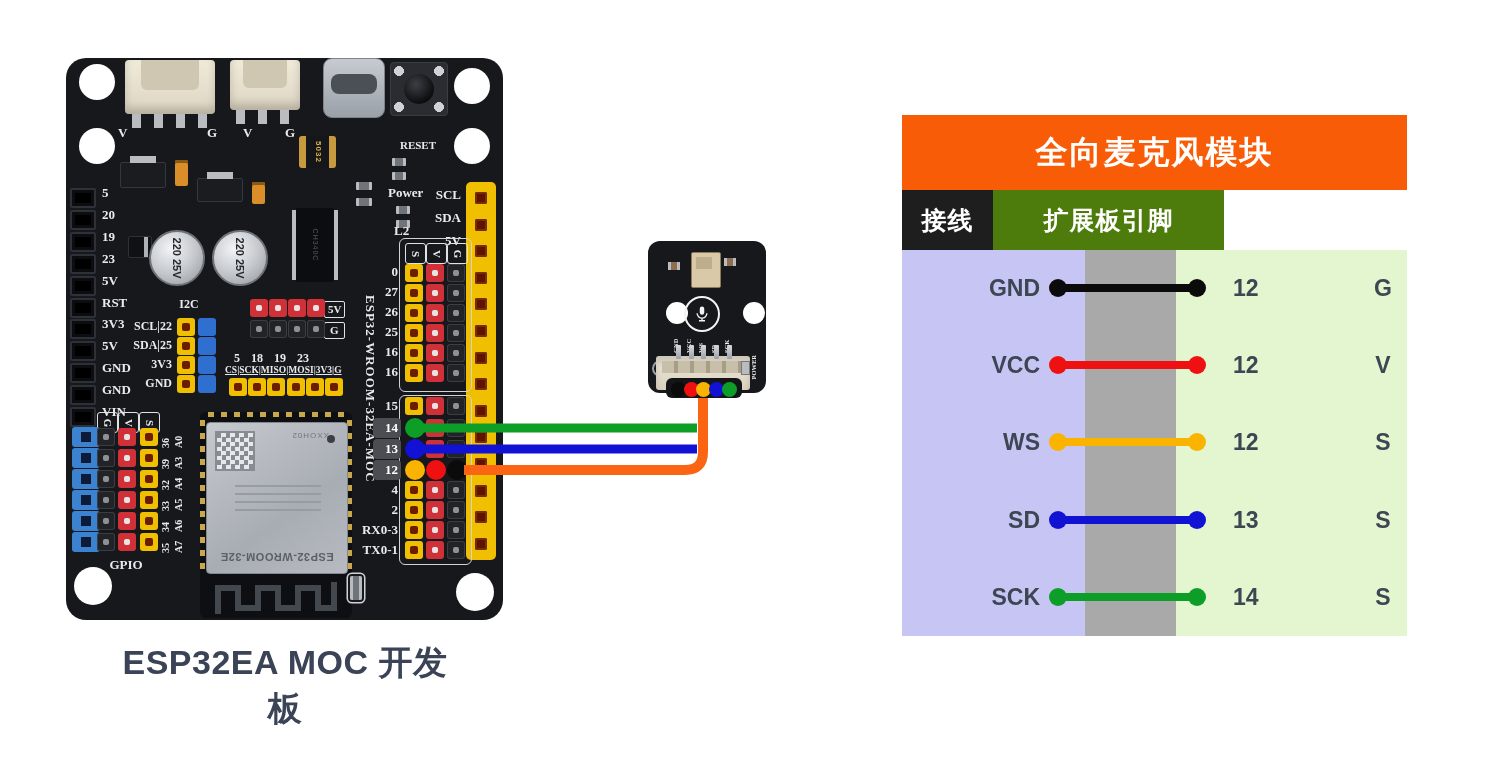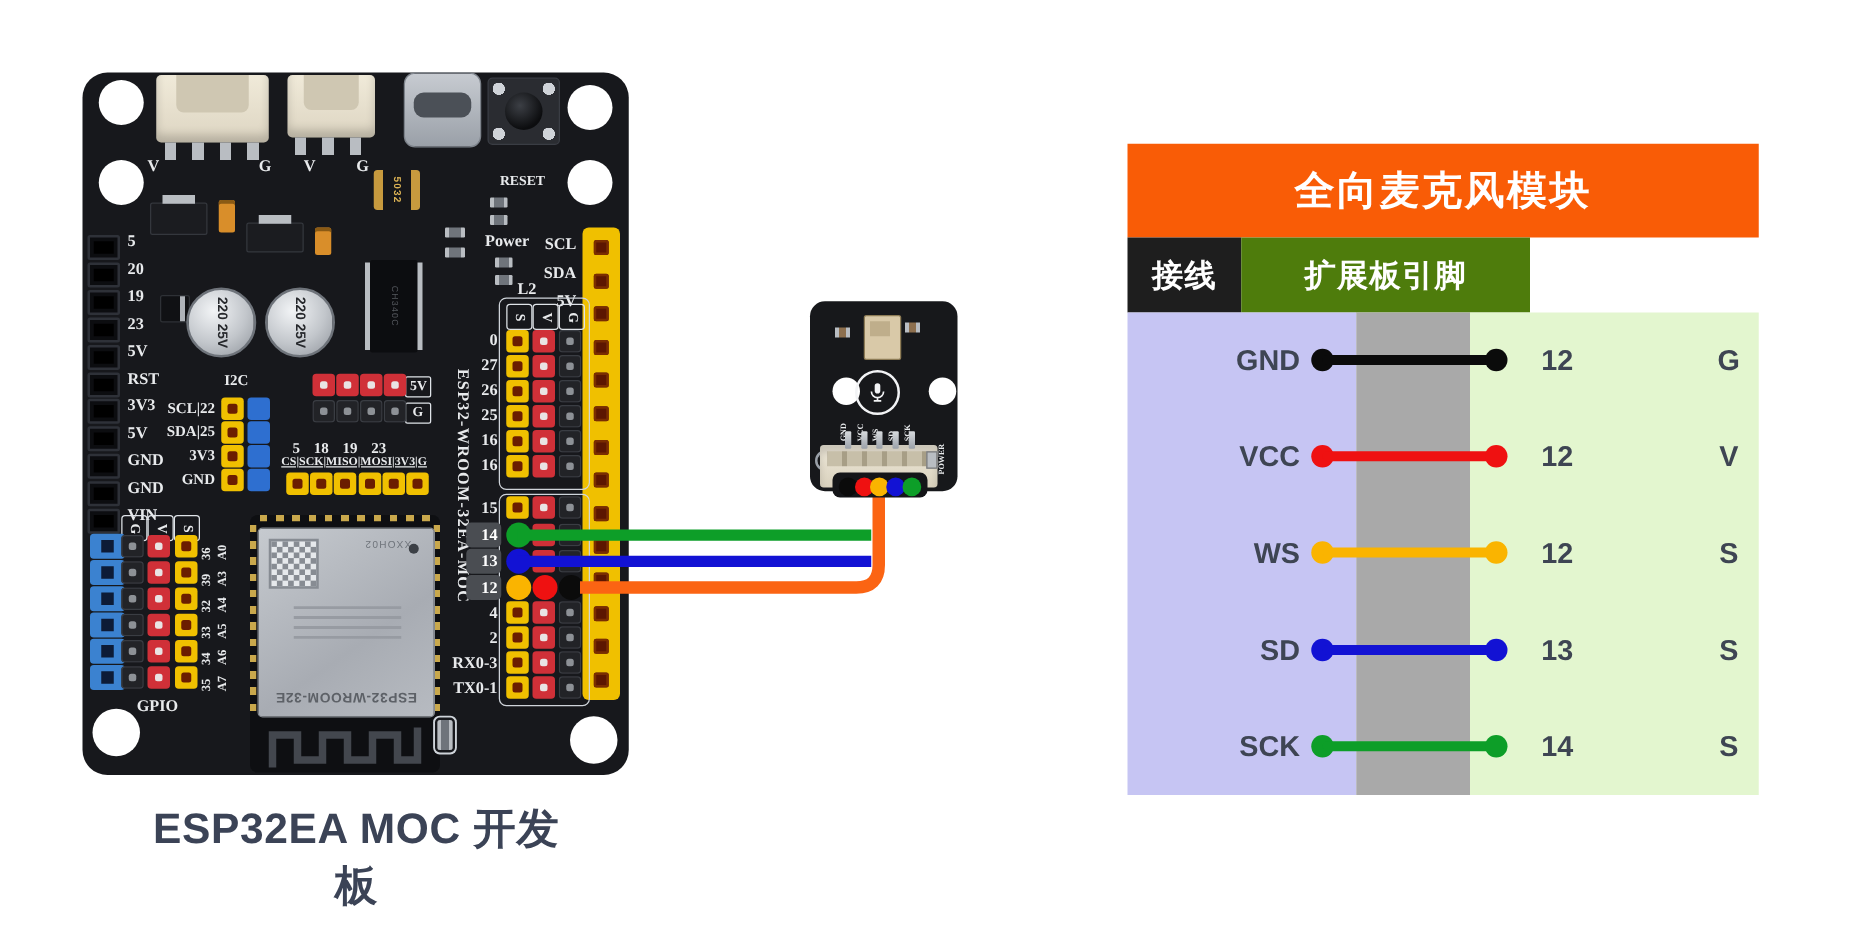--- a/index.html
+++ b/index.html
@@ -184,21 +184,21 @@
       <span>220 25V</span>
       </div>
     <div class="ecap" style="left:146px;top:172px;width:52px;height:52px;">
       <span>220 25V</span>
       </div>
     <div class="ic" style="left:230px;top:150px;width:38px;height:74px;">
       <span>CH340C</span>
       </div>
 
     <div class="silk s13" style="left:322px;top:128px;">Power</div>
-    <div class="silk s13" style="left:348px;top:166px;">L2</div>
+    <div class="silk s13" style="left:328px;top:166px;">L2</div>
     <div class="silk s13 ra" style="left:355px;top:130px;width:40px;">SCL</div>
     <div class="silk s13 ra" style="left:355px;top:153px;width:40px;">SDA</div>
     <div class="silk s13 ra" style="left:355px;top:176px;width:40px;">5V</div>
 
     <div class="strip" id="yellowStrip">
         <div class="strip-hole" style="left: 9px; top: 10px;"></div>
         <div class="strip-hole" style="left: 9px; top: 36.6px;"></div>
         <div class="strip-hole" style="left: 9px; top: 63.2px;"></div>
         <div class="strip-hole" style="left: 9px; top: 89.8px;"></div>
         <div class="strip-hole" style="left: 9px; top: 116.4px;"></div>

